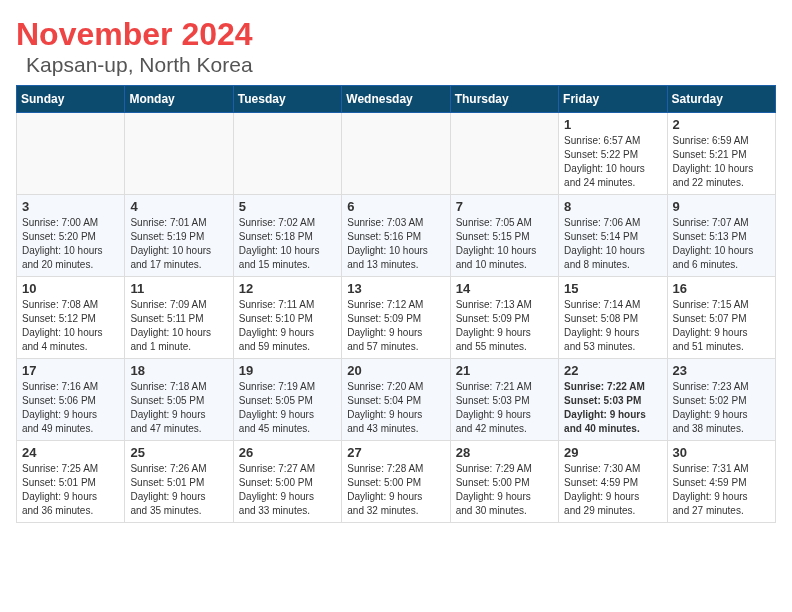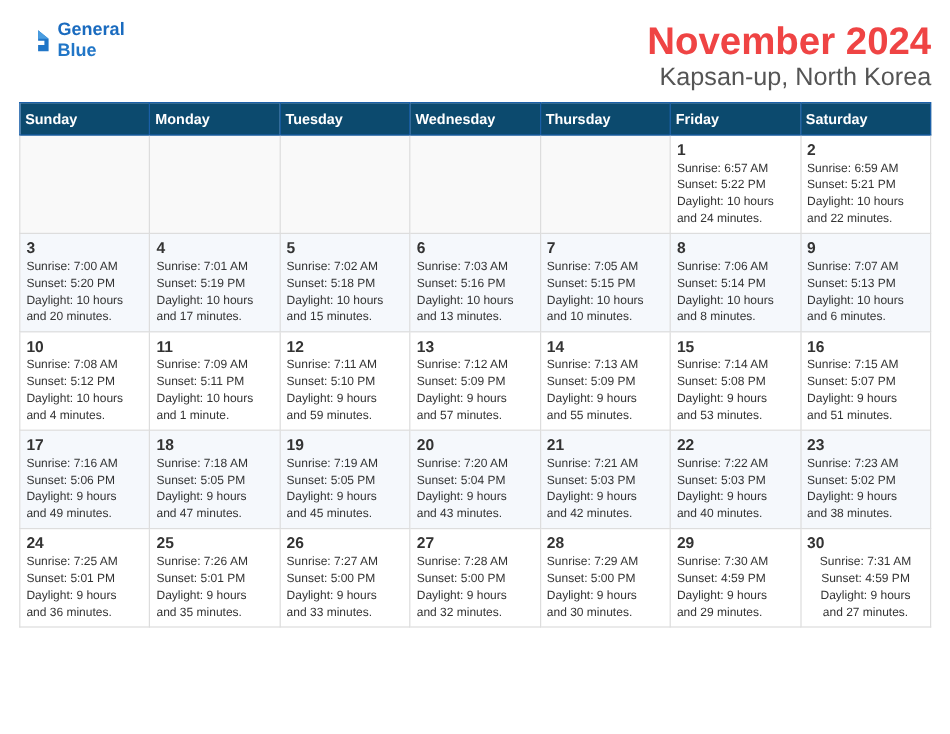--- a/index.html
+++ b/index.html
@@ -87,31 +87,20 @@
       background: #f5f8fc;
     }
     tr:nth-child(even) td.empty {
       background: #f0f3f7;
     }
   </style>
 </head>
 <body>
 
 <div class="header-area">
-  <div class="logo">
-    <svg class="logo-icon" viewBox="0 0 32 32">
-      <rect x="0" y="0" width="32" height="32" fill="white"></rect>
-      <polygon points="18,6 28,14 28,26 18,26 18,20 24,20 24,16 18,16" fill="#2176c7"></polygon>
-      <polygon points="18,6 28,14 18,14" fill="#4a9de0"></polygon>
-    </svg>
-    <div class="logo-text">
-      <div><span>General</span></div>
-      <div><span style="color:#2176c7">Blue</span></div>
-    </div>
-  </div>
   <div class="title-area">
     <div class="month-title">November 2024</div>
     <div class="location-title">Kapsan-up, North Korea</div>
   </div>
 </div>
 
 <table>
   <thead>
     <tr id="weekday-header">
         <th>Sunday</th>
@@ -278,21 +267,21 @@
         </td>
         <td>
           <span class="day-number">21</span>
           <div class="day-info" style="white-space: pre-line;">Sunrise: 7:21 AM
 Sunset: 5:03 PM
 Daylight: 9 hours
 and 42 minutes.</div>
         </td>
         <td>
           <span class="day-number">22</span>
-          <div class="day-info" style="white-space: pre-line;">Sunrise: 7:22 AM
+          <div class="day-info" style="white-space: pre-line; font-weight: bold;">Sunrise: 7:22 AM
 Sunset: 5:03 PM
 Daylight: 9 hours
 and 40 minutes.</div>
         </td>
         <td>
           <span class="day-number">23</span>
           <div class="day-info" style="white-space: pre-line;">Sunrise: 7:23 AM
 Sunset: 5:02 PM
 Daylight: 9 hours
 and 38 minutes.</div>
@@ -336,20 +325,20 @@
         </td>
         <td>
           <span class="day-number">29</span>
           <div class="day-info" style="white-space: pre-line;">Sunrise: 7:30 AM
 Sunset: 4:59 PM
 Daylight: 9 hours
 and 29 minutes.</div>
         </td>
         <td>
           <span class="day-number">30</span>
-          <div class="day-info" style="white-space: pre-line; text-align: center;">Sunrise: 7:31 AM
+          <div class="day-info" style="white-space: pre-line;">Sunrise: 7:31 AM
 Sunset: 4:59 PM
 Daylight: 9 hours
 and 27 minutes.</div>
         </td>
       </tr>
     </tbody>
 </table>
 
 </body></html>

